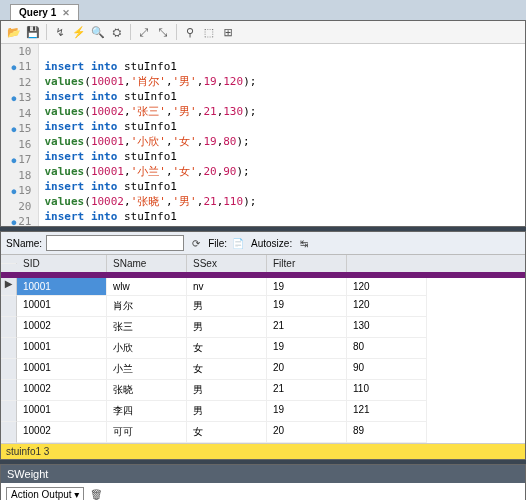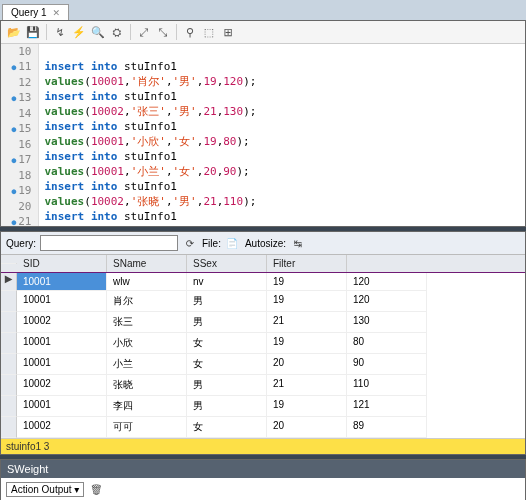--- a/index.html
+++ b/index.html
@@ -1,39 +1,39 @@
 <!DOCTYPE html>
 <html><head>
 <meta charset="utf-8">
 <style>
 * { box-sizing: border-box; margin: 0; padding: 0; }
 body { font-family: "Segoe UI", Tahoma, sans-serif; font-size: 11px; background: #3a4551; width: 526px; height: 500px; overflow: hidden; }
 .container { display: flex; flex-direction: column; height: 500px; }
 .tabs-bar { height: 20px; background: #c8d4e0; display: flex; align-items: flex-end; }
-.tab { background: #fff; padding: 2px 8px; border: 1px solid #999; border-bottom: none; display: flex; align-items: center; gap: 6px; font-size: 10px; margin-left: 2px; }
+.tab { background: #fff; padding: 2px 8px; border: 1px solid #999; border-bottom: none; display: flex; align-items: center; gap: 6px; font-size: 10px; margin-left: 10px; font-weight: bold; }
 .tab .close { color: #888; font-size: 9px; }
 .editor-panel { background: #fff; border: 1px solid #666; flex: 0 0 auto; }
 .toolbar { display: flex; gap: 3px; padding: 3px 5px; border-bottom: 1px solid #ccc; background: #f5f5f5; }
 .tool-ico { width: 16px; height: 16px; display: flex; align-items: center; justify-content: center; font-size: 11px; color: #555; border: 1px solid transparent; border-radius: 2px; }
 .code-area { display: flex; font-family: Consolas, monospace; font-size: 11px; line-height: 15px; height: 182px; overflow: hidden; }
 .gutter { background: #f0f0f0; color: #888; text-align: right; padding: 0 6px 0 4px; border-right: 1px solid #ddd; user-select: none; }
 .gutter .ln { display: block; }
 .gutter .dot { color: #3b8fd6; font-size: 8px; margin-right: 2px; }
 .code { padding: 0 6px; white-space: pre; }
 .kw1 { color: #1565c0; font-weight: bold; }
 .kw2 { color: #2e7d32; font-weight: bold; }
 .num { color: #c2185b; }
 .str { color: #d84315; }
 .panel { background: #fff; border: 1px solid #666; margin-top: 4px; }
 .filter-bar { display: flex; align-items: center; gap: 4px; padding: 3px 5px; background: #eaeef4; border-bottom: 1px solid #bbb; font-size: 10px; }
 .filter-bar input { flex: 0 0 120px; height: 16px; border: 1px solid #888; font-size: 10px; padding: 0 2px; }
 .sm-btn { width: 16px; height: 16px; display: flex; align-items: center; justify-content: center; font-size: 10px; color: #444; }
 .grid { font-size: 10px; }
 .grid-head, .grid-row { display: flex; }
-.grid-head { background: #e6e9ee; border-bottom: 1px solid #701a75; align-items: center; }
+.grid-head { background: #e6e9ee; border-bottom: 6px solid #701a75; align-items: center; }
 .grid-head .cell { padding: 3px 6px; border-right: 1px solid #ccc; color: #222; font-weight: normal; }
 .grid-row .cell { padding: 3px 6px; border-right: 1px solid #eee; border-bottom: 1px solid #eee; }
 .rowptr { width: 16px; background: #e6e9ee; border-right: 1px solid #ccc; border-bottom: 1px solid #eee; text-align: center; color: #444; }
 .c0 { width: 90px; } .c1 { width: 80px; } .c2 { width: 80px; } .c3 { width: 80px; } .c4 { width: 80px; }
 .sel { background: #4a90d9; color: #fff; }
 .status { font-size: 10px; padding: 2px 5px; color: #333; background: #fde047; border-top: 1px solid #ccc; }
 .out-header { background: #566270; color: #fff; padding: 3px 6px; font-size: 11px; }
 .out-body { background: #fff; }
 .out-tool { display: flex; align-items: center; gap: 4px; padding: 3px 5px; border-bottom: 1px solid #ccc; }
 .out-select { font-size: 10px; border: 1px solid #888; padding: 1px 4px; background: #fff; }
@@ -80,21 +80,21 @@
           <span class="ln"><span class="dot">●</span>19</span>
           <span class="ln">&nbsp;&nbsp;20</span>
           <span class="ln"><span class="dot">●</span>21</span>
         </div>
       <div class="code" id="code"><div>&nbsp;</div><div><span class="kw1">insert</span> <span class="kw1">into</span> stuInfo1</div><div><span class="kw2">values</span>(<span class="num">10001</span>,<span class="str">'肖尔'</span>,<span class="str">'男'</span>,<span class="num">19</span>,<span class="num">120</span>);</div><div><span class="kw1">insert</span> <span class="kw1">into</span> stuInfo1</div><div><span class="kw2">values</span>(<span class="num">10002</span>,<span class="str">'张三'</span>,<span class="str">'男'</span>,<span class="num">21</span>,<span class="num">130</span>);</div><div><span class="kw1">insert</span> <span class="kw1">into</span> stuInfo1</div><div><span class="kw2">values</span>(<span class="num">10001</span>,<span class="str">'小欣'</span>,<span class="str">'女'</span>,<span class="num">19</span>,<span class="num">80</span>);</div><div><span class="kw1">insert</span> <span class="kw1">into</span> stuInfo1</div><div><span class="kw2">values</span>(<span class="num">10001</span>,<span class="str">'小兰'</span>,<span class="str">'女'</span>,<span class="num">20</span>,<span class="num">90</span>);</div><div><span class="kw1">insert</span> <span class="kw1">into</span> stuInfo1</div><div><span class="kw2">values</span>(<span class="num">10002</span>,<span class="str">'张晓'</span>,<span class="str">'男'</span>,<span class="num">21</span>,<span class="num">110</span>);</div><div><span class="kw1">insert</span> <span class="kw1">into</span> stuInfo1</div><div><span class="kw2">values</span>(<span class="num">10001</span>,<span class="str">'李四'</span>,<span class="str">'男'</span>,<span class="num">19</span>,<span class="num">121</span>);</div></div>
     </div>
   </div>
 
   <div class="panel">
     <div class="filter-bar">
-      <span>Query:</span>
+      <span>SName:</span>
       <input type="text" style="">
       <span class="sm-btn">⟳</span>
       <span>File:</span>
       <span class="sm-btn">📄</span>
       <span>Autosize:</span>
       <span class="sm-btn">↹</span>
     </div>
     <div class="grid" id="grid">
         <div class="grid-head">
           <div class="rowptr"></div>

